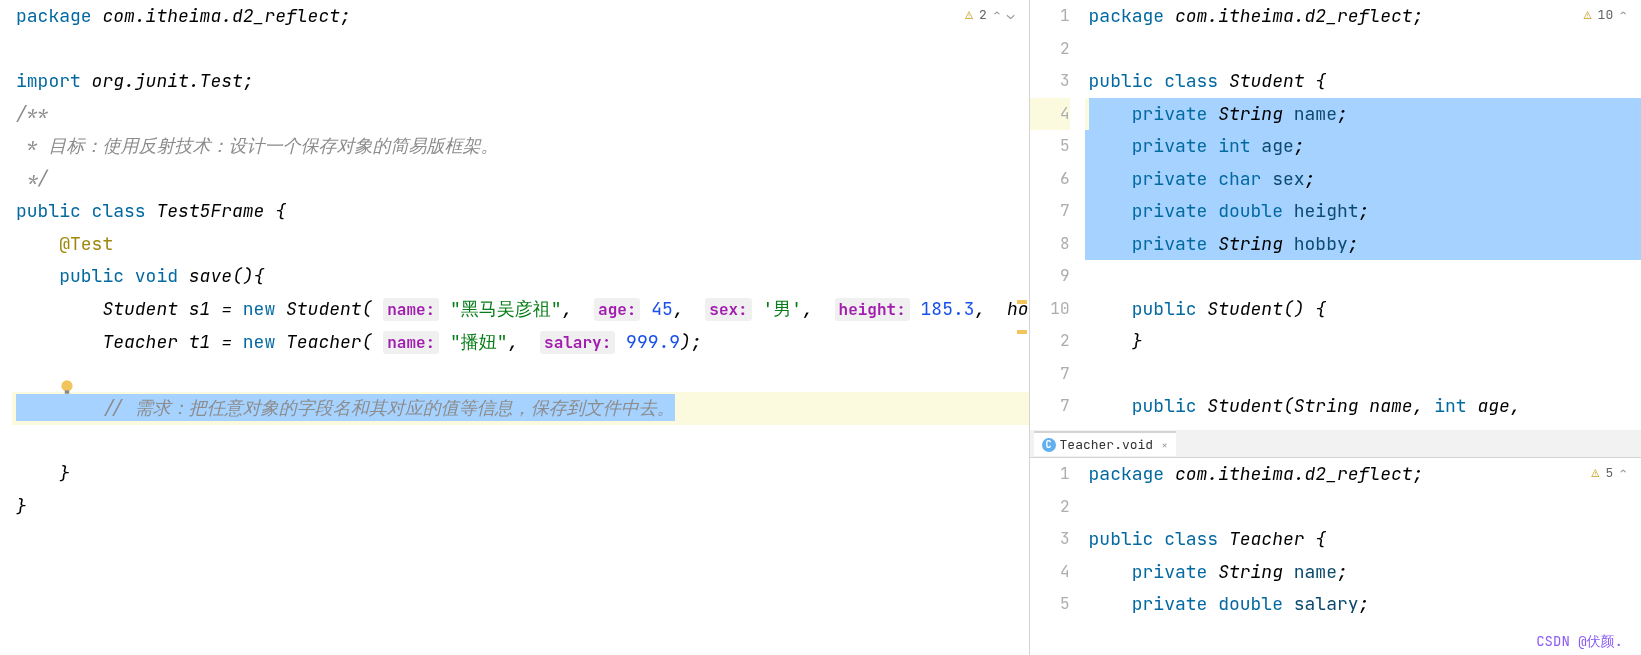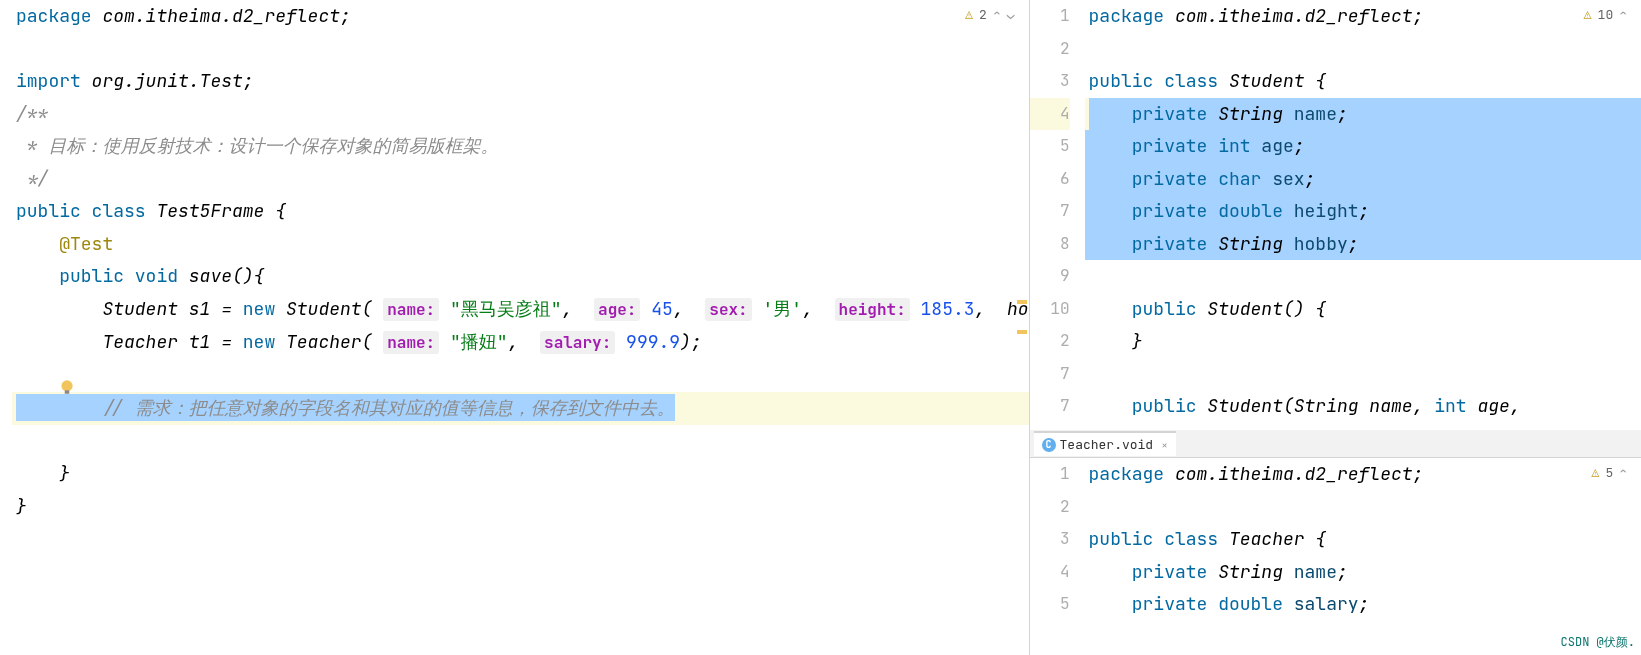--- a/index.html
+++ b/index.html
@@ -162,23 +162,23 @@
     }
     .mini-mark {
       position: absolute;
       right: 0;
       width: 10px;
       height: 4px;
     }
     .watermark {
       position: fixed;
       bottom: 4px;
-      right: 6px;
-      font-size: 12px;
-      color: #0f766e;
+      right: 18px;
+      font-size: 14px;
+      color: #8b5cf6;
     }
   </style>
 </head>
 <body>
 
 <div class="left-panel">
   <div class="gutter"></div>
   <div class="code-area">
     <div class="warnings">
       <span class="warn-icon">⚠</span>

